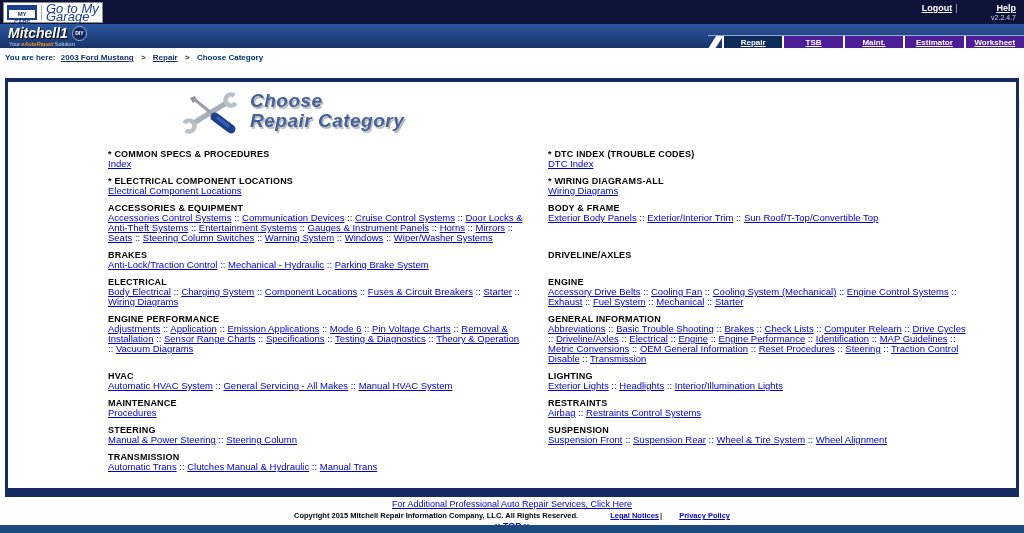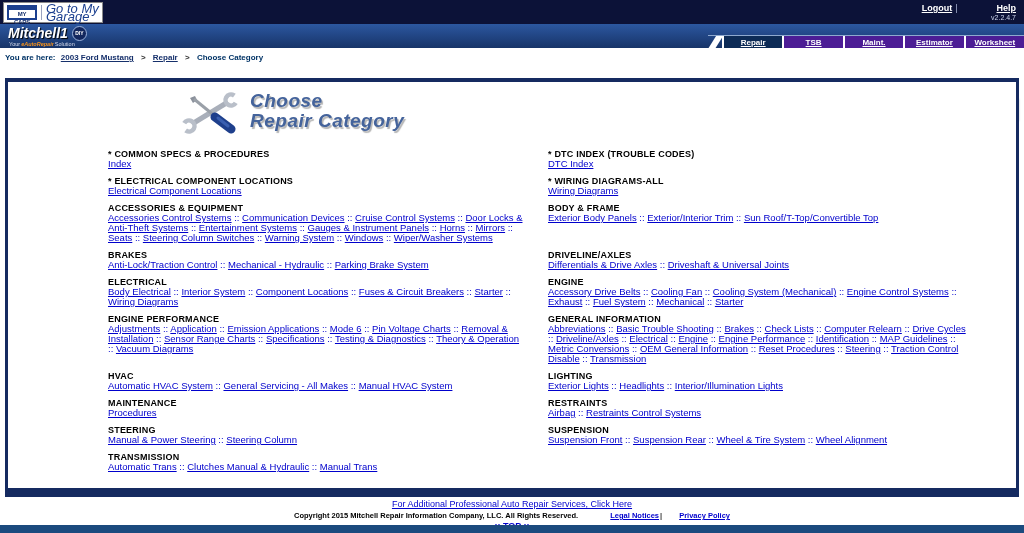--- a/index.html
+++ b/index.html
@@ -163,21 +163,21 @@
         <div class="section" style="grid-area: 3 / 1;">
     <div class="sec-title">ACCESSORIES &amp; EQUIPMENT</div>
     <div class="sec-links"><a href="#">Accessories Control Systems</a><span class="sep"> :: </span><a href="#">Communication Devices</a><span class="sep"> :: </span><a href="#">Cruise Control Systems</a><span class="sep"> :: </span><a href="#">Door Locks &amp; Anti-Theft Systems</a><span class="sep"> :: </span><a href="#">Entertainment Systems</a><span class="sep"> :: </span><a href="#">Gauges &amp; Instrument Panels</a><span class="sep"> :: </span><a href="#">Horns</a><span class="sep"> :: </span><a href="#">Mirrors</a><span class="sep"> :: </span><a href="#">Seats</a><span class="sep"> :: </span><a href="#">Steering Column Switches</a><span class="sep"> :: </span><a href="#">Warning System</a><span class="sep"> :: </span><a href="#">Windows</a><span class="sep"> :: </span><a href="#">Wiper/Washer Systems</a></div>
   </div>
         <div class="section" style="grid-area: 4 / 1;">
     <div class="sec-title">BRAKES</div>
     <div class="sec-links"><a href="#">Anti-Lock/Traction Control</a><span class="sep"> :: </span><a href="#">Mechanical - Hydraulic</a><span class="sep"> :: </span><a href="#">Parking Brake System</a></div>
   </div>
         <div class="section" style="grid-area: 5 / 1;">
     <div class="sec-title">ELECTRICAL</div>
-    <div class="sec-links"><a href="#">Body Electrical</a><span class="sep"> :: </span><a href="#">Interior System</a><span class="sep"> :: </span><a href="#">Component Locations</a><span class="sep"> :: </span><a href="#">Fuses &amp; Circuit Breakers</a><span class="sep"> :: </span><a href="#">Starter</a><span class="sep"> :: </span><a href="#">Wiring Diagrams</a></div>
+    <div class="sec-links"><a href="#">Body Electrical</a><span class="sep"> :: </span><a href="#">Charging System</a><span class="sep"> :: </span><a href="#">Component Locations</a><span class="sep"> :: </span><a href="#">Fuses &amp; Circuit Breakers</a><span class="sep"> :: </span><a href="#">Starter</a><span class="sep"> :: </span><a href="#">Wiring Diagrams</a></div>
   </div>
         <div class="section" style="grid-area: 6 / 1;">
     <div class="sec-title">ENGINE PERFORMANCE</div>
     <div class="sec-links"><a href="#">Adjustments</a><span class="sep"> :: </span><a href="#">Application</a><span class="sep"> :: </span><a href="#">Emission Applications</a><span class="sep"> :: </span><a href="#">Mode 6</a><span class="sep"> :: </span><a href="#">Pin Voltage Charts</a><span class="sep"> :: </span><a href="#">Removal &amp; Installation</a><span class="sep"> :: </span><a href="#">Sensor Range Charts</a><span class="sep"> :: </span><a href="#">Specifications</a><span class="sep"> :: </span><a href="#">Testing &amp; Diagnostics</a><span class="sep"> :: </span><a href="#">Theory &amp; Operation</a><span class="sep"> :: </span><a href="#">Vacuum Diagrams</a></div>
   </div>
         <div class="section" style="grid-area: 7 / 1;">
     <div class="sec-title">HVAC</div>
     <div class="sec-links"><a href="#">Automatic HVAC System</a><span class="sep"> :: </span><a href="#">General Servicing - All Makes</a><span class="sep"> :: </span><a href="#">Manual HVAC System</a></div>
   </div>
         <div class="section" style="grid-area: 8 / 1;">
@@ -199,21 +199,20 @@
         <div class="section" style="grid-area: 2 / 2;">
     <div class="sec-title">* WIRING DIAGRAMS-ALL</div>
     <div class="sec-links"><a href="#">Wiring Diagrams</a></div>
   </div>
         <div class="section" style="grid-area: 3 / 2;">
     <div class="sec-title">BODY &amp; FRAME</div>
     <div class="sec-links"><a href="#">Exterior Body Panels</a><span class="sep"> :: </span><a href="#">Exterior/Interior Trim</a><span class="sep"> :: </span><a href="#">Sun Roof/T-Top/Convertible Top</a></div>
   </div>
         <div class="section" style="grid-area: 4 / 2;">
     <div class="sec-title">DRIVELINE/AXLES</div>
-    <div class="sec-links"><a href="#">Differentials &amp; Drive Axles</a><span class="sep"> :: </span><a href="#">Driveshaft &amp; Universal Joints</a></div>
   </div>
         <div class="section" style="grid-area: 5 / 2;">
     <div class="sec-title">ENGINE</div>
     <div class="sec-links"><a href="#">Accessory Drive Belts</a><span class="sep"> :: </span><a href="#">Cooling Fan</a><span class="sep"> :: </span><a href="#">Cooling System (Mechanical)</a><span class="sep"> :: </span><a href="#">Engine Control Systems</a><span class="sep"> :: </span><a href="#">Exhaust</a><span class="sep"> :: </span><a href="#">Fuel System</a><span class="sep"> :: </span><a href="#">Mechanical</a><span class="sep"> :: </span><a href="#">Starter</a></div>
   </div>
         <div class="section" style="grid-area: 6 / 2;">
     <div class="sec-title">GENERAL INFORMATION</div>
     <div class="sec-links"><a href="#">Abbreviations</a><span class="sep"> :: </span><a href="#">Basic Trouble Shooting</a><span class="sep"> :: </span><a href="#">Brakes</a><span class="sep"> :: </span><a href="#">Check Lists</a><span class="sep"> :: </span><a href="#">Computer Relearn</a><span class="sep"> :: </span><a href="#">Drive Cycles</a><span class="sep"> :: </span><a href="#">Driveline/Axles</a><span class="sep"> :: </span><a href="#">Electrical</a><span class="sep"> :: </span><a href="#">Engine</a><span class="sep"> :: </span><a href="#">Engine Performance</a><span class="sep"> :: </span><a href="#">Identification</a><span class="sep"> :: </span><a href="#">MAP Guidelines</a><span class="sep"> :: </span><a href="#">Metric Conversions</a><span class="sep"> :: </span><a href="#">OEM General Information</a><span class="sep"> :: </span><a href="#">Reset Procedures</a><span class="sep"> :: </span><a href="#">Steering</a><span class="sep"> :: </span><a href="#">Traction Control Disable</a><span class="sep"> :: </span><a href="#">Transmission</a></div>
   </div>
         <div class="section" style="grid-area: 7 / 2;">

